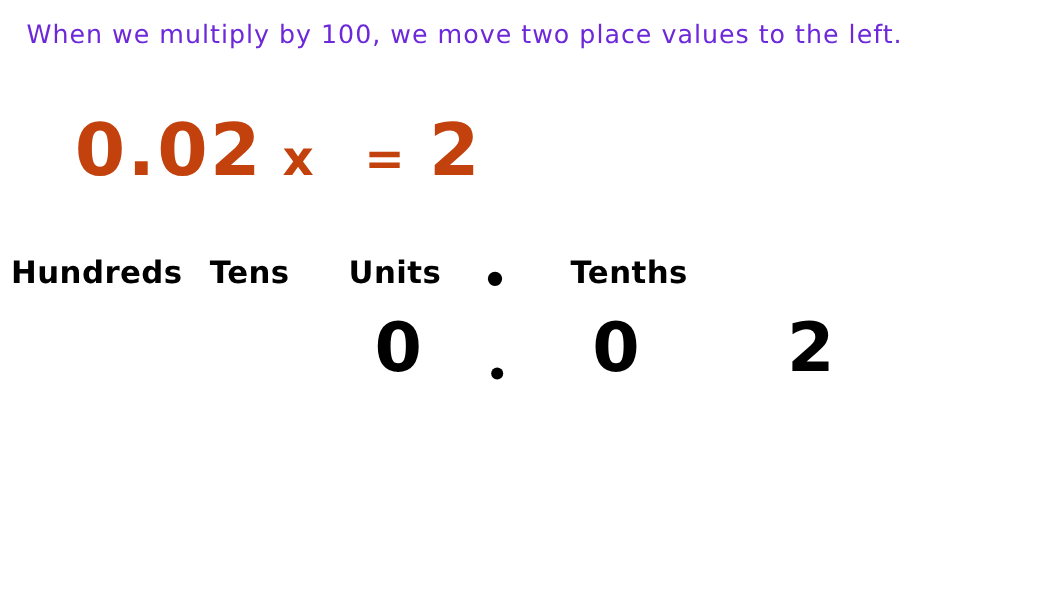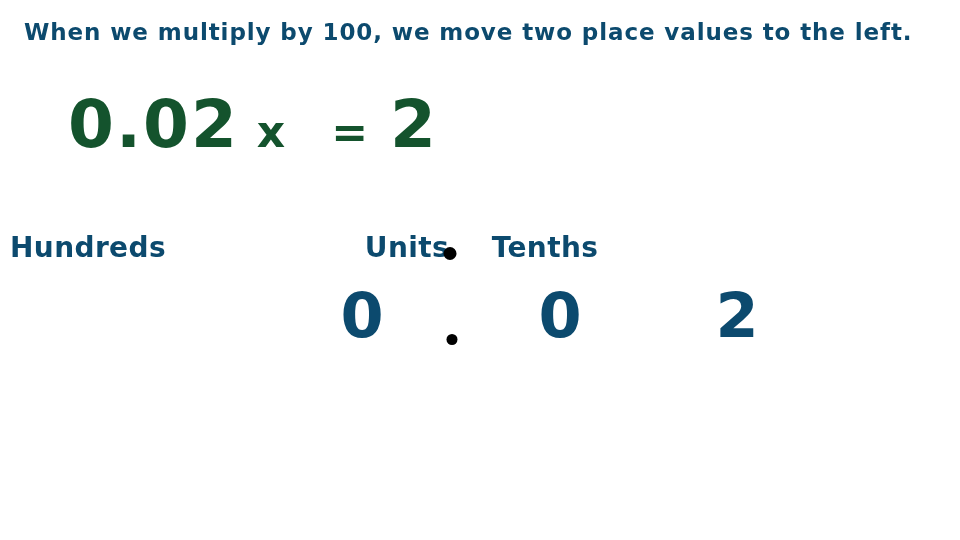--- a/index.html
+++ b/index.html
@@ -22,35 +22,35 @@
   }
 
   
   .heading {
     position: absolute;
     left: 24px;
     top: 19px;
     width: 900px;
     font-family: "DejaVu Sans", sans-serif;
     font-size: 23px;
-    font-weight: 700;
+    font-weight: 400;
     letter-spacing: 0.9px;
-    color: #0c4a6e;
+    color: #6d28d9;
     white-space: nowrap;
   }
 
   
   .equation {
     position: absolute;
     left: 68px;
-    top: 92px;
+    top: 104px;
     height: 80px;
     display: flex;
     align-items: baseline;
-    color: #14532d;
+    color: #c2410c;
     font-family: "DejaVu Sans", sans-serif;
     font-weight: bold;
     white-space: nowrap;
   }
   .eq-num {
     font-size: 66px;
     line-height: 1;
     letter-spacing: 2px;
   }
   .eq-op {
@@ -75,21 +75,21 @@
   }
   .pv-headers { height: 52px; }
   .pv-digits  { height: 80px; }
 
   .pv-cell {
     position: absolute;
     top: 0;
     transform: translateX(-50%);
     text-align: left;
     white-space: nowrap;
-    color: #0c4a6e;
+    color: #000000;
     font-family: "DejaVu Sans", sans-serif;
   }
   .pv-headers .pv-cell {
     font-size: 28px;
     font-weight: 600;
     letter-spacing: 0.4px;
     line-height: 40px;
   }
   .pv-digits .pv-cell {
     font-size: 62px;
@@ -127,23 +127,24 @@
     <span class="eq-num">0.02</span>
     <span class="eq-op eq-times">x</span>
     <span class="eq-op eq-equals">=</span>
     <span class="eq-num">2</span>
   </div>
 
   <div class="pv-table">
 
     <div class="pv-row pv-headers">
       <div class="pv-cell" style="left:88px;">Hundreds</div>
-      <div class="pv-cell" style="left:359px;margin-left:48px;">Units</div>
+      <div class="pv-cell" style="left:227px;">Tens</div>
+      <div class="pv-cell" style="left:359px;">Units</div>
       <div class="dot-head" style="left:450px;"></div>
-      <div class="pv-cell" style="left:545px;">Tenths</div>
+      <div class="pv-cell" style="left:572px;">Tenths</div>
     </div>
 
     <div class="pv-row pv-digits">
       <div class="pv-cell" style="left:362px;">0</div>
       <div class="dot-digit" style="left:452px;"></div>
       <div class="pv-cell" style="left:560px;">0</div>
       <div class="pv-cell" style="left:737px;">2</div>
     </div>
 
   </div>

